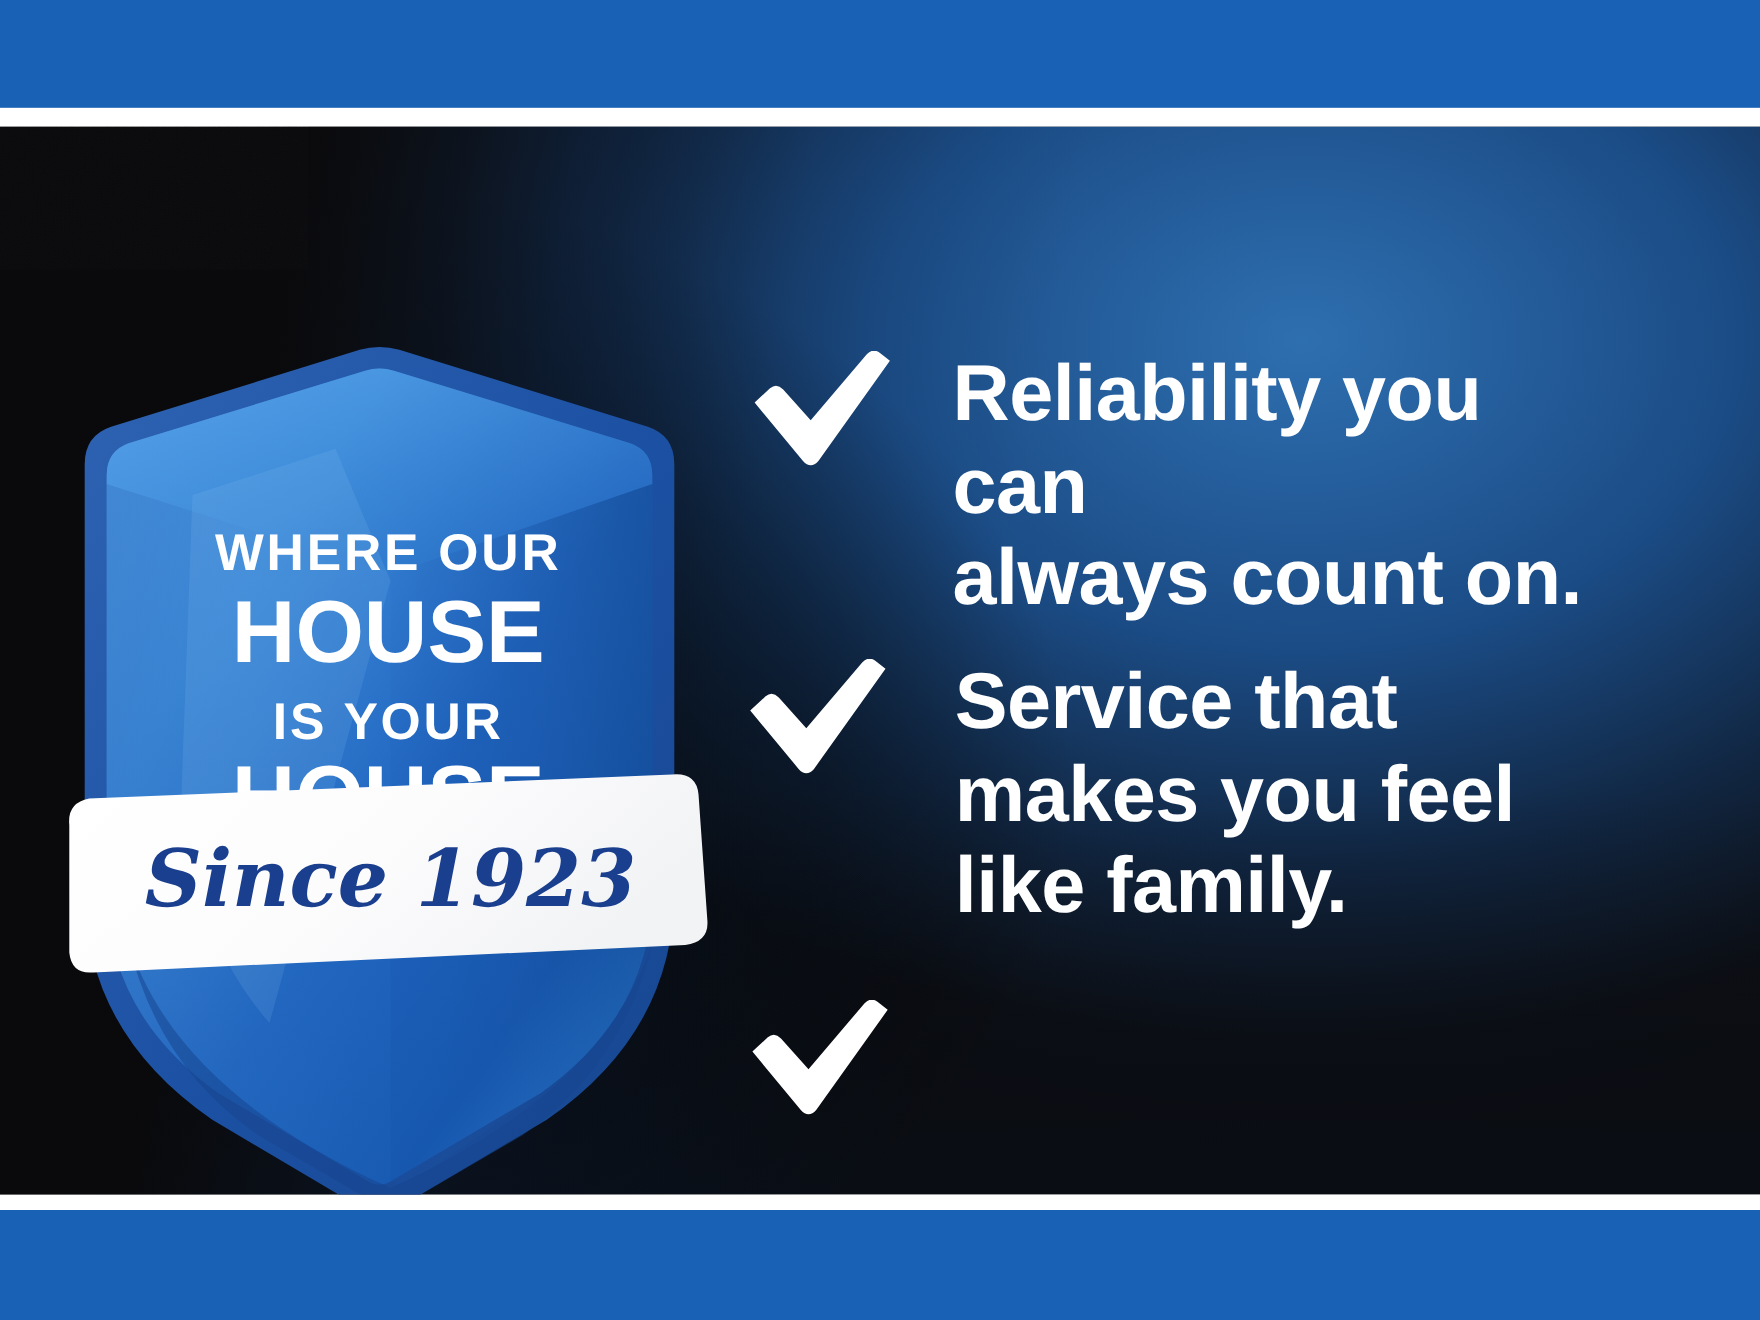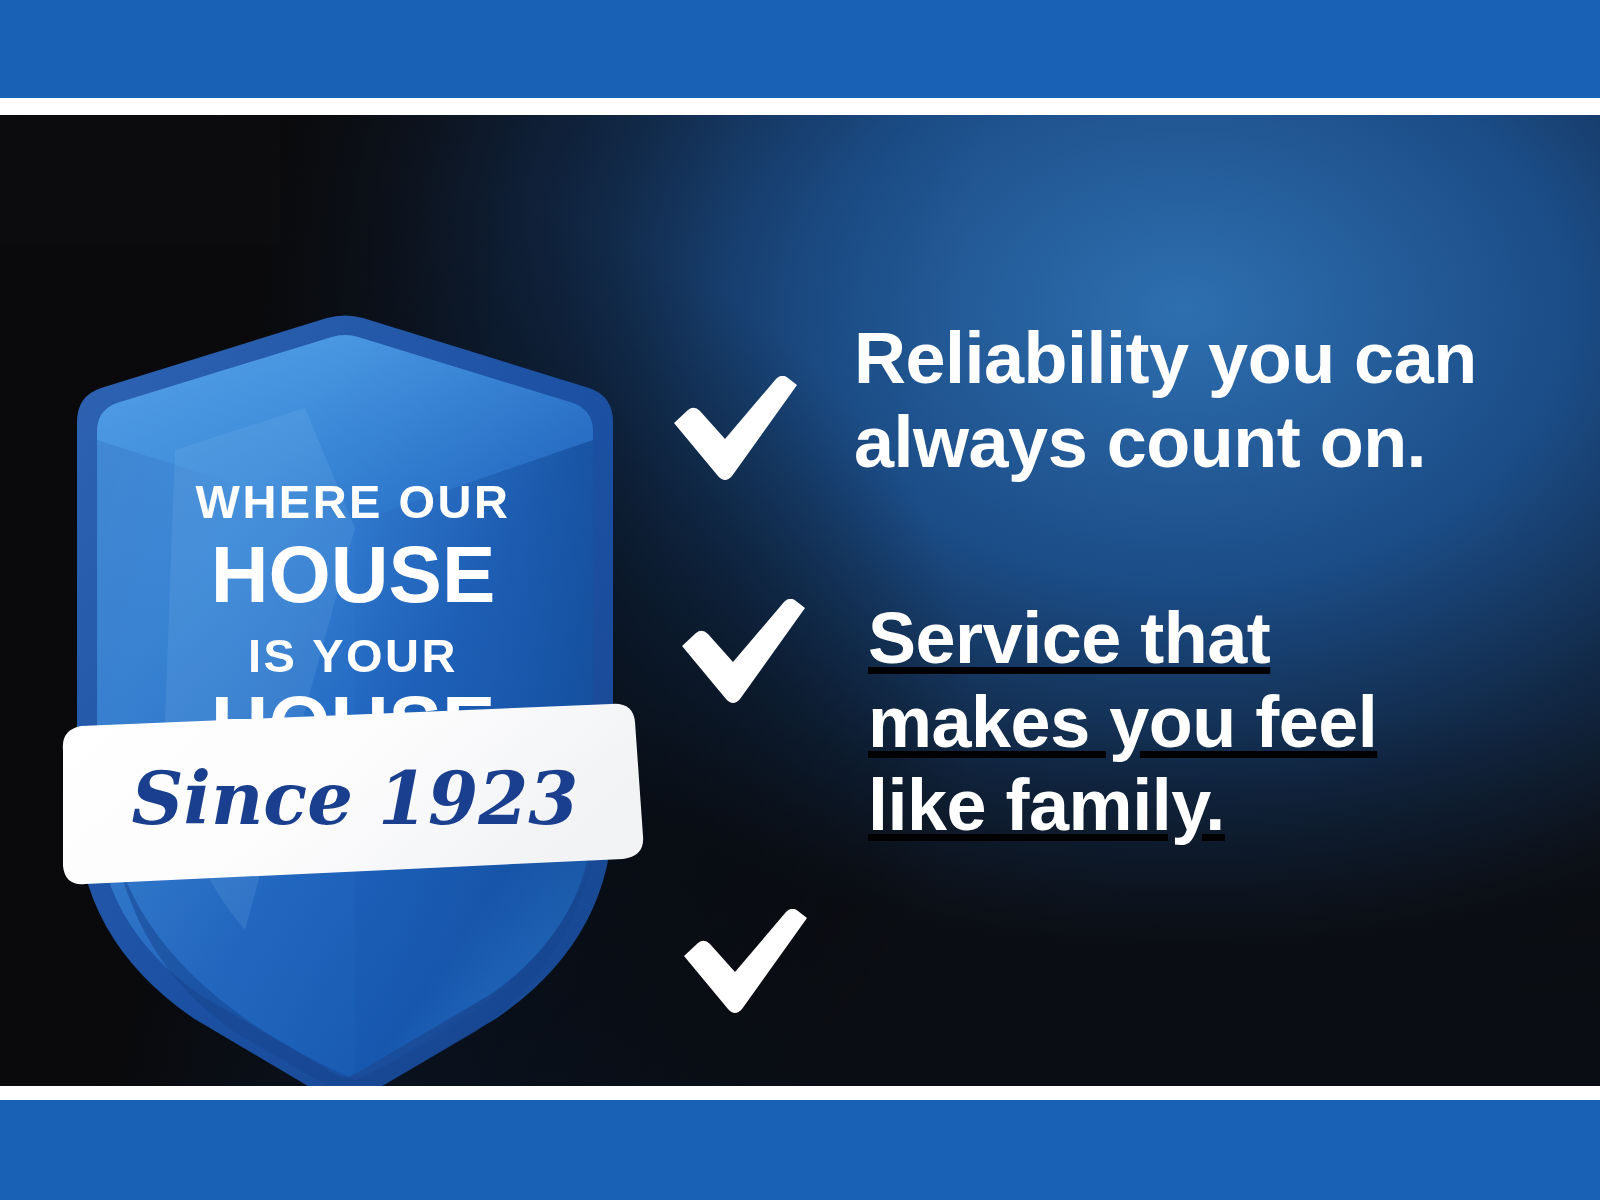--- a/index.html
+++ b/index.html
@@ -107,22 +107,22 @@
     left: 668px;
     top: 180px;
     width: 820px;
     height: 830px;
   }
   .bullet {
     position: absolute;
     display: flex;
     align-items: flex-start;
   }
-  #bullet-0 { left: 0px;  top: 20px; align-items: flex-end; }
-  #bullet-1 { left: 8px;  top: 300px; text-decoration: underline; }
+  #bullet-0 { left: 12px;  top: 20px; }
+  #bullet-1 { left: 8px;  top: 300px; }
   #bullet-2 { left: 10px; top: 610px; }
 
   .check-icon {
     flex: 0 0 auto;
     width: 132px;
     height: 108px;
     margin-top: 4px;
   }
   .check-icon svg { display: block; width: 100%; height: 100%; }
 

